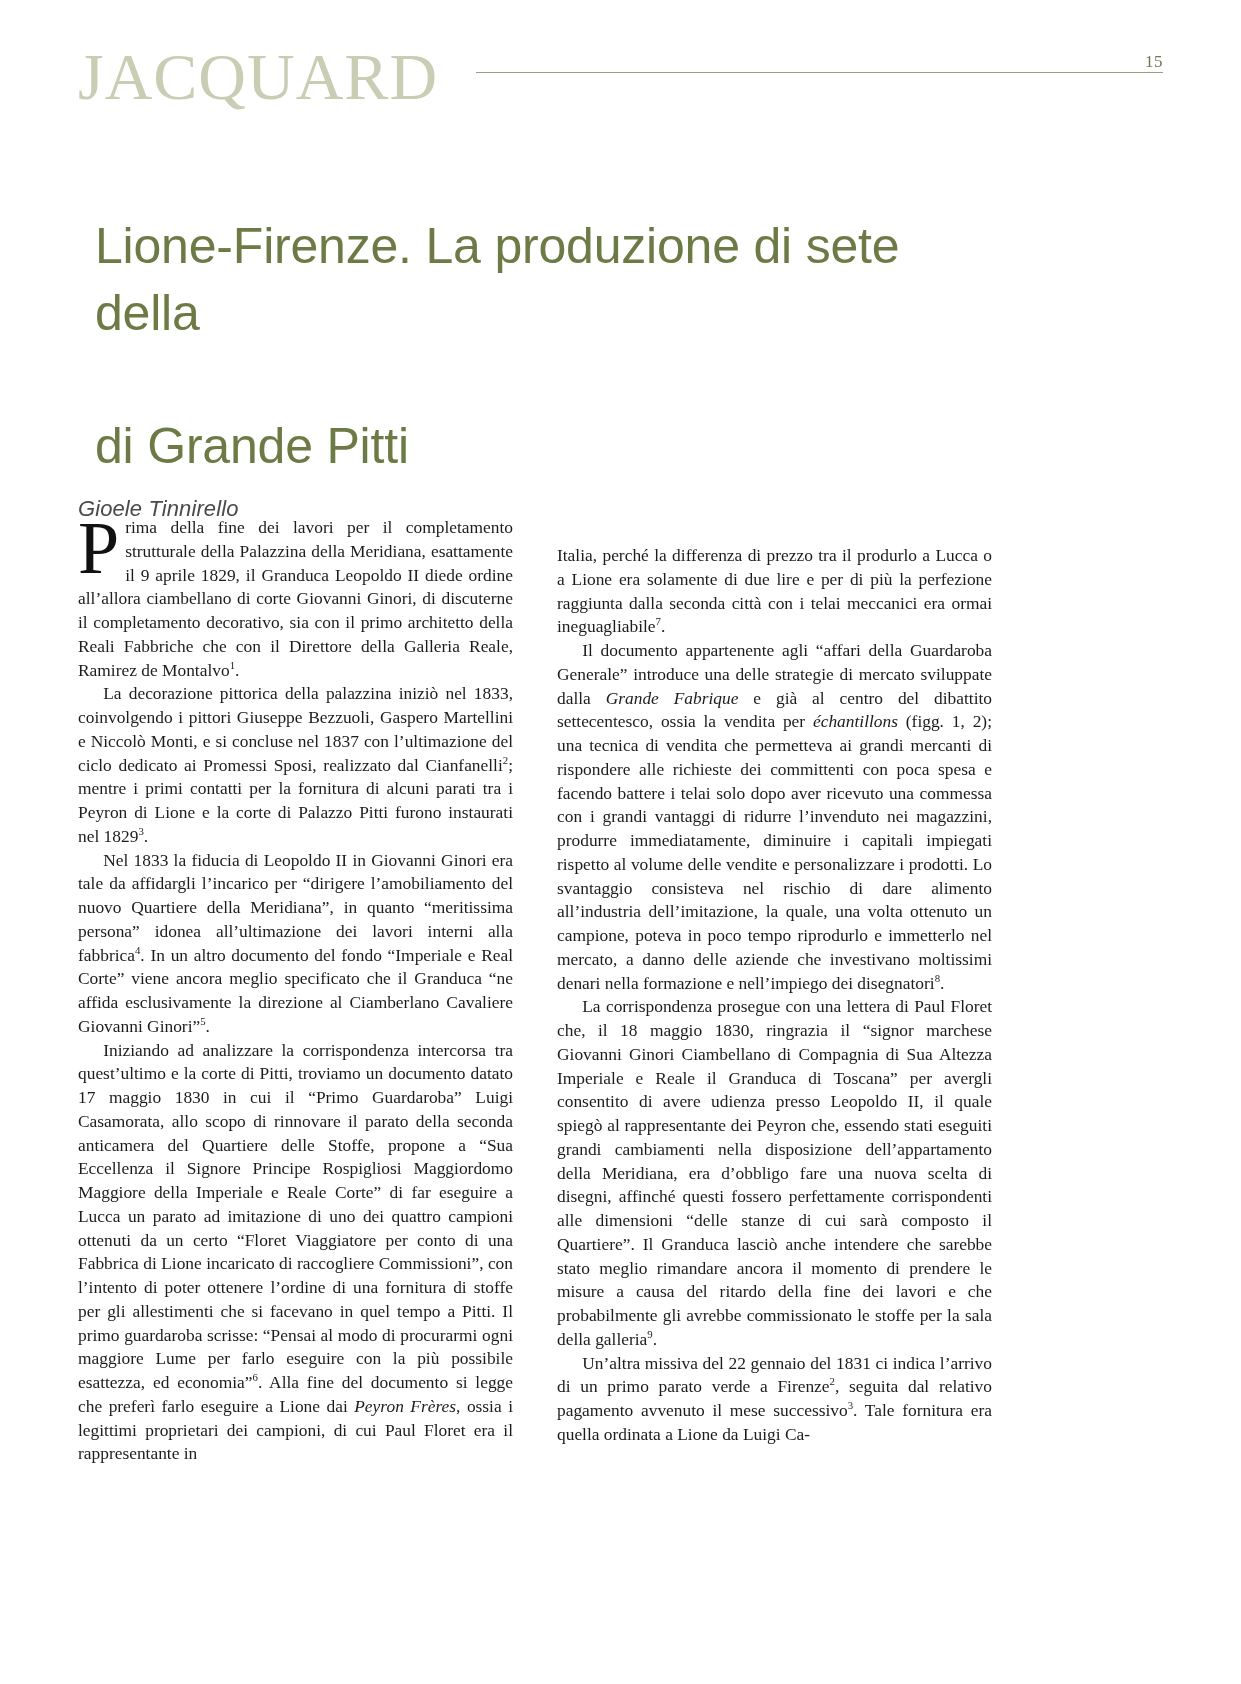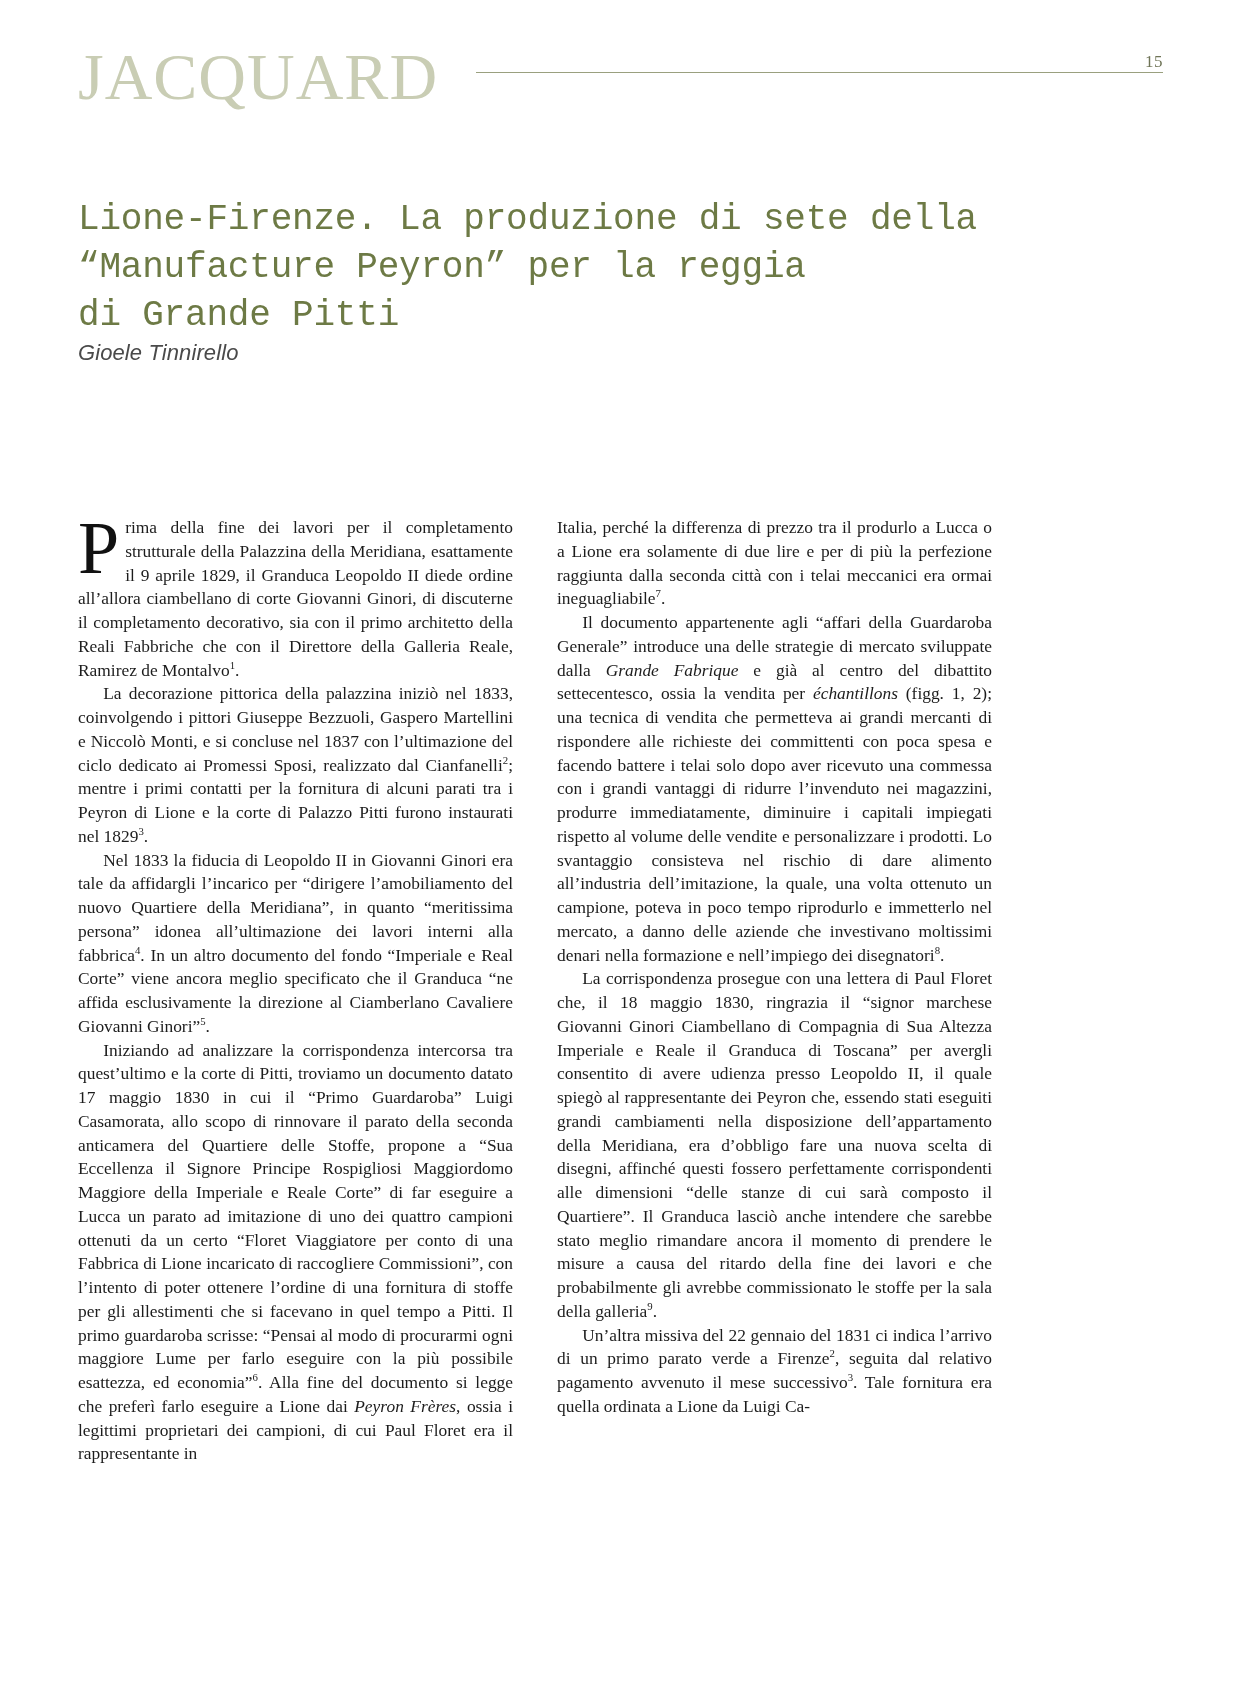--- a/index.html
+++ b/index.html
@@ -57,26 +57,26 @@
   }
 
   
   .titleblock {
     position: absolute;
     top: 196px;
     left: 78px;
     width: 900px;
   }
   .article-title {
-    font-family: Liberation Mono, monospace;
+    font-family: Liberation Sans, sans-serif;
     font-weight: normal;
-    font-size: 36px;
+    font-size: 50px;
     line-height: 1.33;
     color: #6d7a45;
-    margin: 0;
+    margin: 17px;
     letter-spacing: -0.2px;
   }
   .author {
     font-family: "Liberation Sans", sans-serif;
     font-style: italic;
     font-size: 22px;
     color: #4a4a4a;
     letter-spacing: 0.1px;
   }
 
@@ -98,20 +98,21 @@
     hyphens: auto;
     -webkit-hyphens: auto;
     color: #1c1c1c;
   }
   .col p {
     margin: 0;
     text-indent: 1.45em;
   }
   .col p.noindent {
     text-indent: 0;
+    margin-top: 28px;
   }
   .col p.drop-host {
     text-indent: 0;
   }
   .dropcap {
     float: left;
     font-family: "Liberation Serif", serif;
     font-size: 74px;
     line-height: 0.76;
     padding: 4px 4px 0 0;
@@ -132,21 +133,21 @@
 
   <div class="masthead">
     <div class="journal-title">JACQUARD</div>
     <div class="rule"></div>
     <div class="folio">15</div>
   </div>
 
   <div class="titleblock">
     <h1 class="article-title">
       <span>Lione-Firenze. La produzione di sete della</span><br>
-      <span>“Manufacture Peyron” per la reggia</span><br>
+      <br>
       <span>di Grande Pitti</span>
     </h1>
     <div class="author">Gioele Tinnirello</div>
   </div>
 
   <div class="columns">
     <div class="col" id="col-left">
         <p class="drop-host"><span class="dropcap">P</span><span>rima della fine dei lavori per il completamento strutturale della Palazzina della Meridiana, esattamente il 9 aprile 1829, il Granduca Leopoldo II diede ordine all’allora ciambellano di corte Giovanni Ginori, di discuterne il completamento decorativo, sia con il primo architetto della Reali Fabbriche che con il Direttore della Galleria Reale, Ramirez de Montalvo<sup>1</sup>.</span></p>
         <p><span>La decorazione pittorica della palazzina iniziò nel 1833, coinvolgendo i pittori Giuseppe Bezzuoli, Gaspero Martellini e Niccolò Monti, e si concluse nel 1837 con l’ultimazione del ciclo dedicato ai Promessi Sposi, realizzato dal Cianfanelli<sup>2</sup>; mentre i primi contatti per la fornitura di alcuni parati tra i Peyron di Lione e la corte di Palazzo Pitti furono instaurati nel 1829<sup>3</sup>.</span></p>
         <p><span>Nel 1833 la fiducia di Leopoldo II in Giovanni Ginori era tale da affidargli l’incarico per “dirigere l’amobiliamento del nuovo Quartiere della Meridiana”, in quanto “meritissima persona” idonea all’ultimazione dei lavori interni alla fabbrica<sup>4</sup>. In un altro documento del fondo “Imperiale e Real Corte” viene ancora meglio specificato che il Granduca “ne affida esclusivamente la direzione al Ciamberlano Cavaliere Giovanni Ginori”<sup>5</sup>.</span></p>

